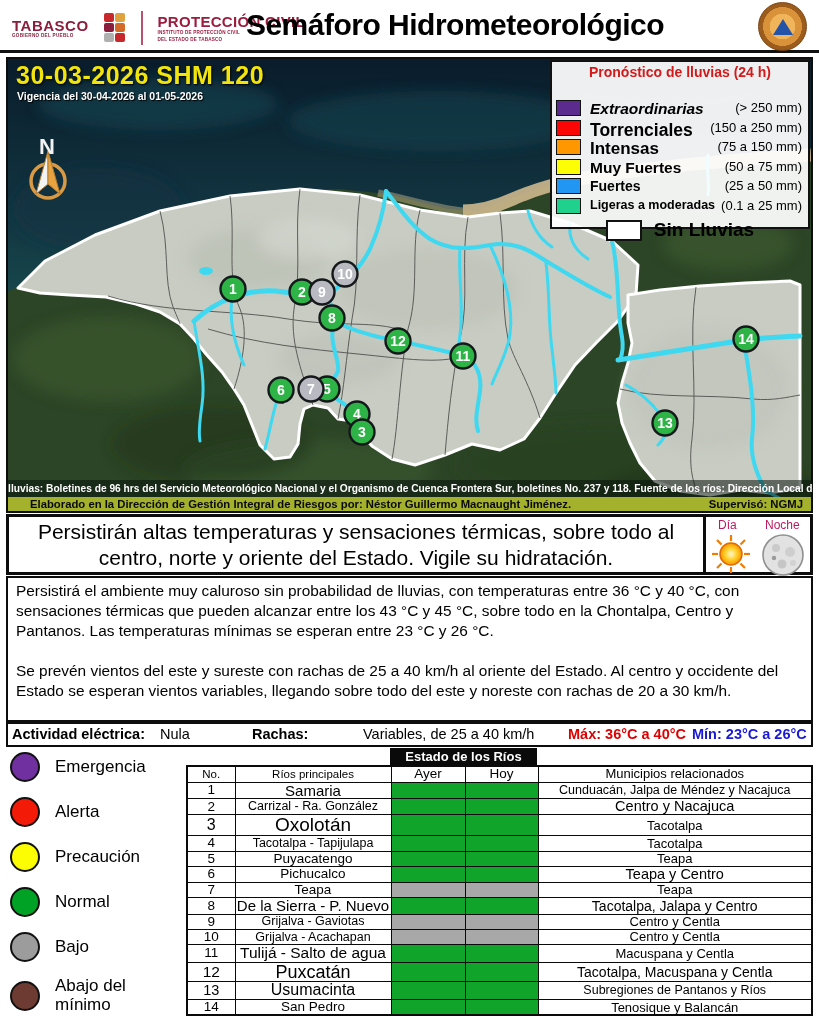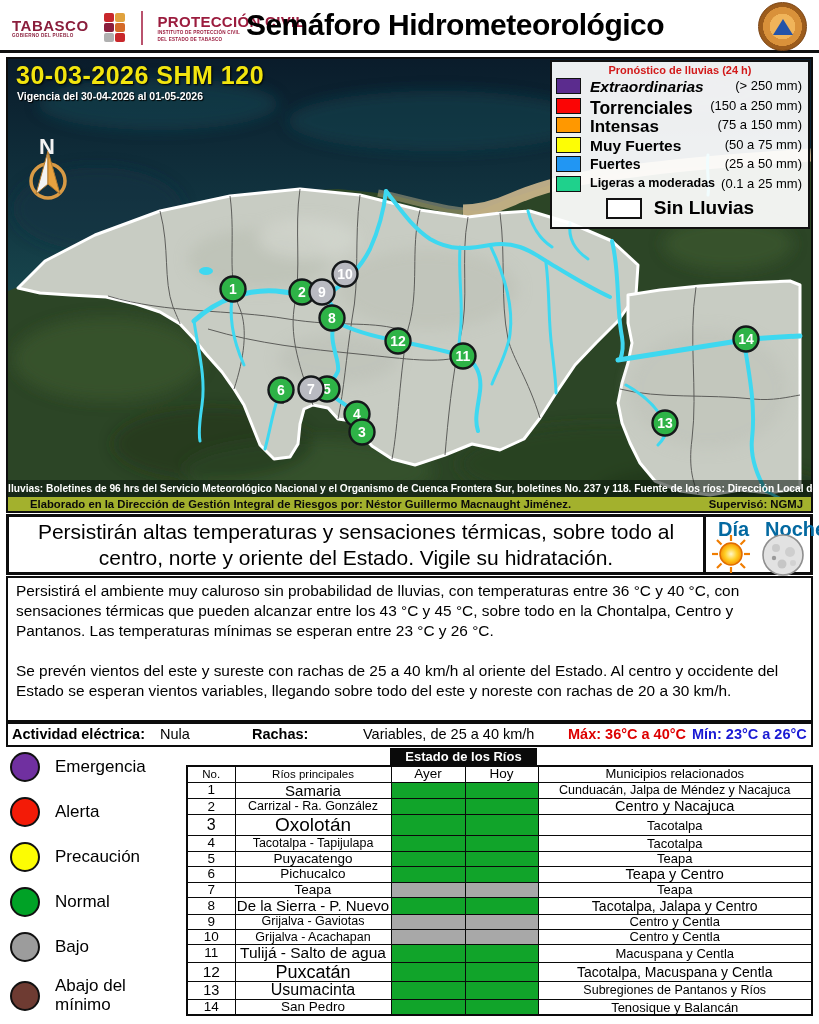--- a/index.html
+++ b/index.html
@@ -29,21 +29,21 @@
   
   .map-wrap { position:absolute; left:6px; top:57px; width:807px; height:456px; border:2px solid #0d0d0d; background:#2c4526; }
   .map-svg { position:absolute; left:0; top:0; width:803px; height:452px; }
   .mnum { font:bold 14px "Liberation Sans",sans-serif; fill:#ffffff; }
   .compass-n { font:bold 22px "Liberation Sans",sans-serif; fill:#f2f2f2; }
 
   .date-badge { position:absolute; left:8px; top:2px; font-size:25px; font-weight:800; color:#f2e50e; letter-spacing:.5px; text-shadow:1px 1px 2px #000; }
   .vigencia { position:absolute; left:9px; top:31px; font-size:10.5px; font-weight:700; color:#fff; text-shadow:1px 1px 1px #000; }
 
   .legend { position:absolute; left:542px; top:1px; width:260px; height:169px; background:rgba(255,255,255,.93); border:2px solid #111; padding:1px 4px 0 4px; }
-  .legend-title { text-align:center; color:#d21a1a; font-weight:800; font-size:11px; margin:1px 0 2px 0; }
+  .legend-title { text-align:center; color:#d21a1a; font-weight:800; font-size:14px; margin:1px 0 20px 0; }
   .legend-row { display:flex; height:19.5px; }
   .lswatch { width:25px; height:16px; border:1.6px solid #111; flex:0 0 25px; }
   .lname { margin-left:9px; font-weight:800; color:#000; white-space:nowrap; }
   .lrange { margin-left:auto; font-size:13px; color:#000; padding-right:2px; }
   .legend-row:nth-child(1) .lname{font-size:15.5px; font-style:italic}
   .legend-row:nth-child(2) .lname{font-size:17.5px}
   .legend-row:nth-child(3) .lname{font-size:17px}
   .legend-row:nth-child(4) .lname{font-size:15.5px}
   .legend-row:nth-child(5) .lname{font-size:14px}
   .legend-row:nth-child(6) .lname{font-size:12.5px}
@@ -52,21 +52,21 @@
   .norain-label { font-size:19px; font-weight:800; }
 
   .fuente-strip { position:absolute; left:0; top:421px; width:803px; height:17px; background:rgba(10,20,12,.55); color:#fff; font-size:10.2px; font-weight:700; display:flex; align-items:center; justify-content:center; white-space:nowrap; }
   .elaborado-strip { position:absolute; left:0; top:438px; width:803px; height:14px; background:#a3b12d; color:#0a0a0a; font-size:11.3px; font-weight:700; display:flex; align-items:center; }
   .elaborado-strip .el-left { padding-left:22px; }
   .elaborado-strip .el-right { margin-left:auto; padding-right:8px; }
 
   
   .headline-box { position:absolute; left:6px; top:514px; width:700px; height:61px; border:3px solid #0d0d0d; background:#fff; display:flex; align-items:center; justify-content:center; text-align:center; font-size:21px; color:#000; line-height:1.22; padding:0 4px; }
   .daynight-box { position:absolute; left:703px; top:514px; width:110px; height:61px; border:3px solid #0d0d0d; background:#fff; }
-  .dn-label { position:absolute; font-size:20px; font-weight:700; color:#0369a1; }
+  .dn-label { position:absolute; font-size:12px; font-weight:400; color:#be185d; }
   .dn-dia { left:12px; top:1px; } .dn-noche { left:59px; top:1px; }
   .dn-sun { position:absolute; left:5px; top:17px; width:40px; height:40px; }
   .dn-moon { position:absolute; left:54px; top:15px; width:46px; height:46px; }
 
   
   .forecast-box { position:absolute; left:6px; top:576px; width:807px; height:146px; border:2.5px solid #0d0d0d; background:#fff; padding:3px 8px; font-size:15.4px; line-height:1.3; color:#000; text-align:left; }
   .forecast-box p + p { margin-top:20px; }
 
   
   .cond-strip { position:absolute; left:6px; top:722px; width:807px; height:25px; border:2.5px solid #0d0d0d; background:#fff; font-size:14.5px; }

